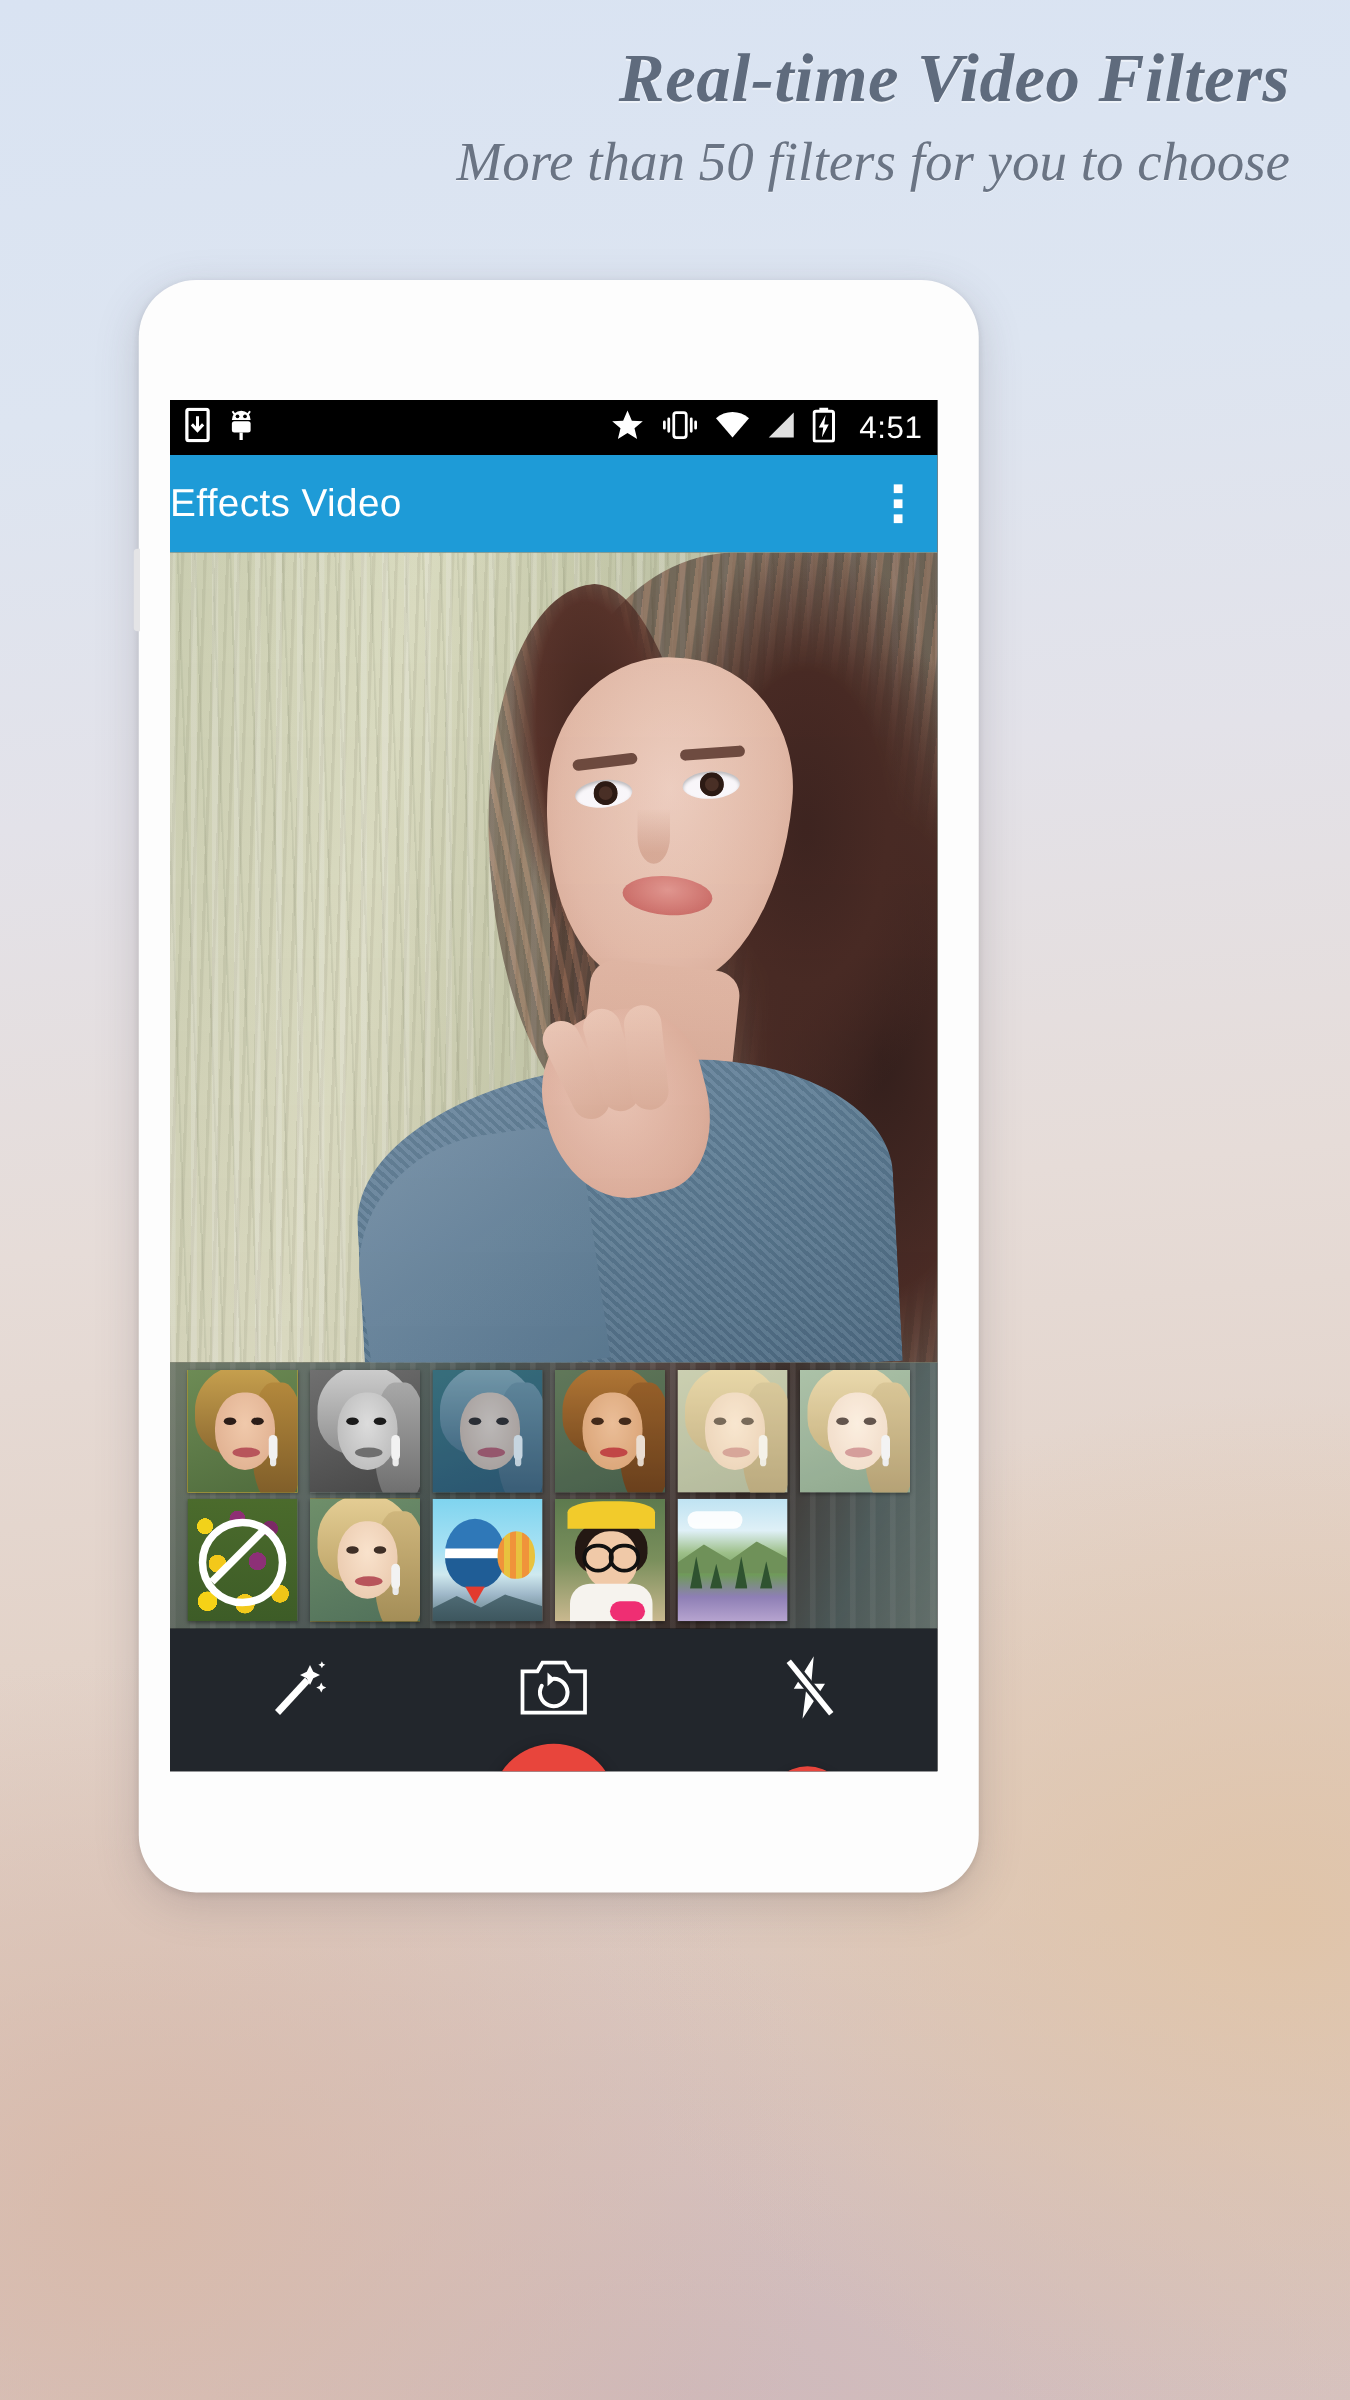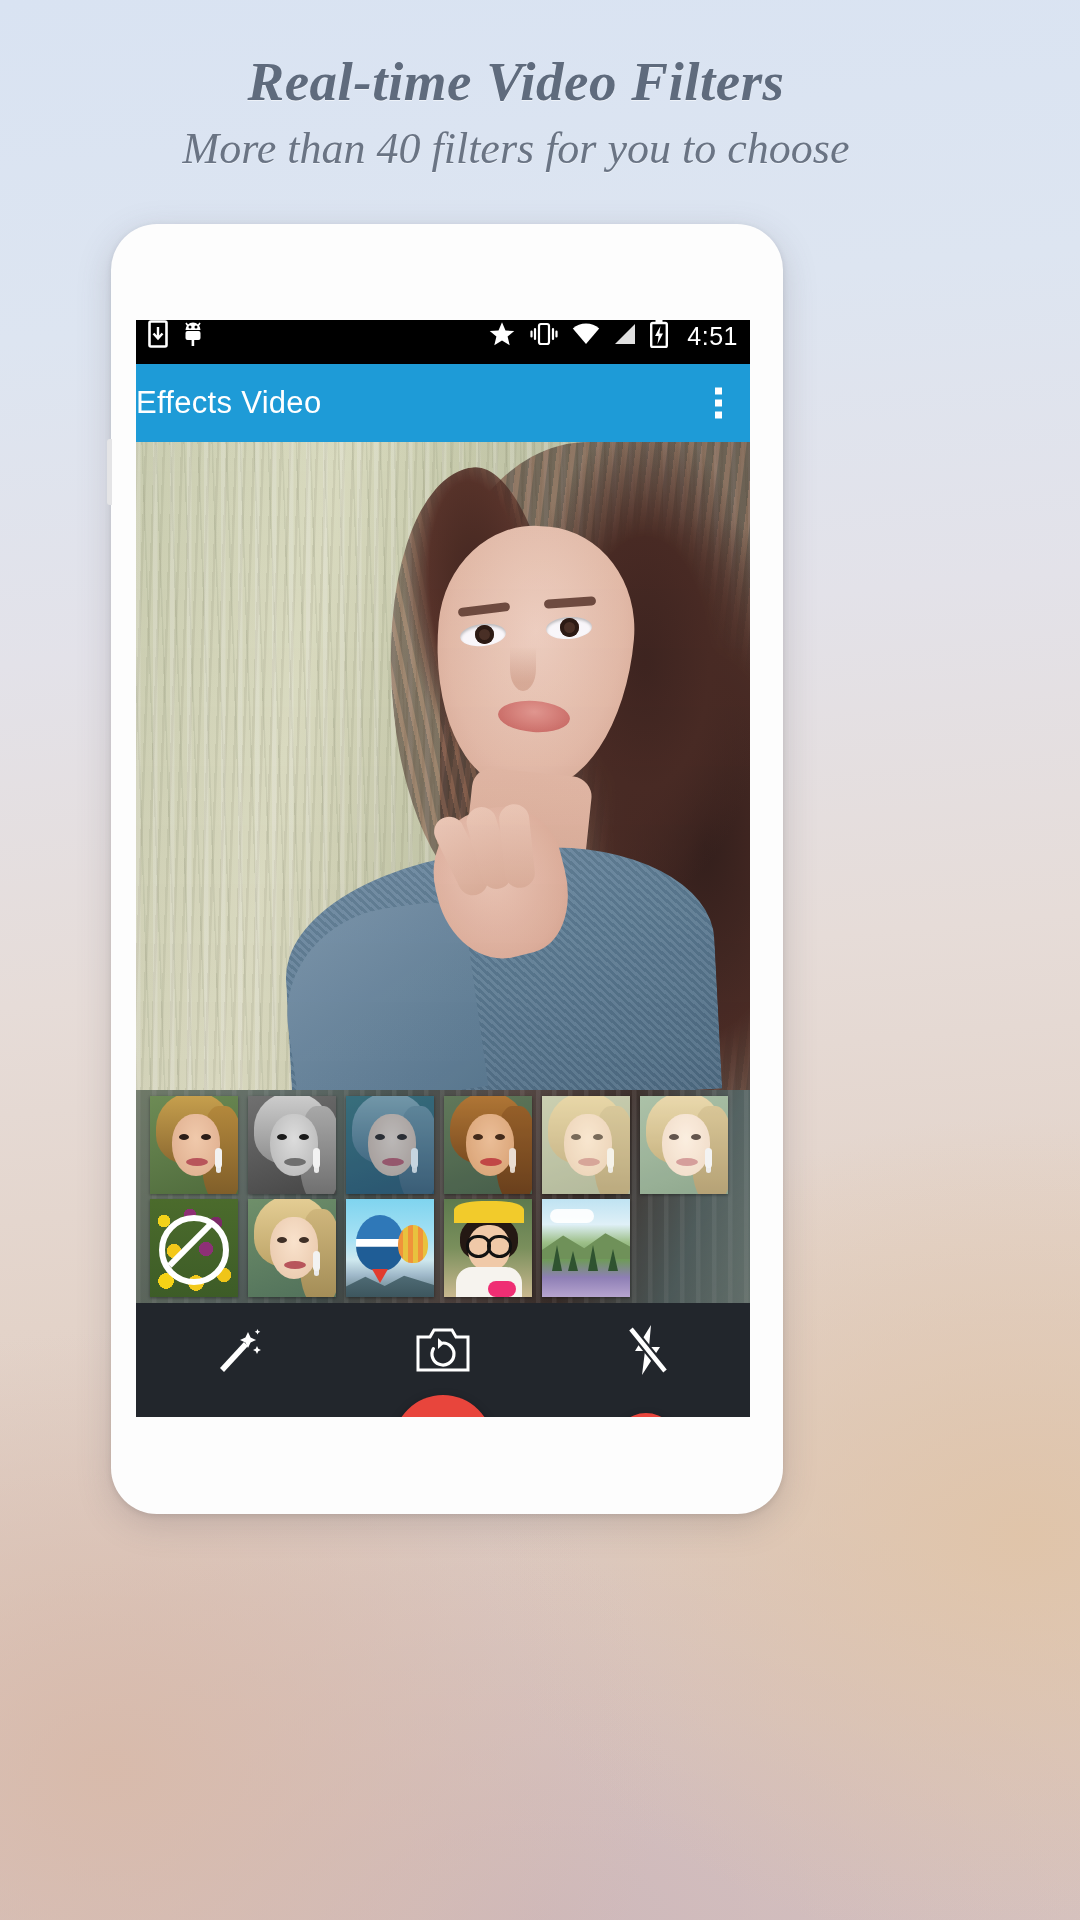--- a/index.html
+++ b/index.html
@@ -14,21 +14,21 @@
     position:absolute;inset:0;
     background:
       radial-gradient(ellipse 900px 700px at 10% 92%, rgba(216,186,170,0.95) 0%, rgba(216,186,170,0) 62%),
       radial-gradient(ellipse 900px 700px at 95% 80%, rgba(224,196,168,0.95) 0%, rgba(224,196,168,0) 60%),
       radial-gradient(ellipse 1200px 600px at 50% 100%, rgba(205,183,186,0.9) 0%, rgba(205,183,186,0) 70%),
       linear-gradient(175deg,#d9e3f2 0%, #dde5f1 17%, #e3e2e9 33%, #e6dcd8 50%, #e3d3c9 66%, #ddcbc2 80%, #d9c6c2 100%);
   }
 
   
   .headline-wrap{
-    position:absolute;top:52px;left:0;width:1032px;text-align:center;
+    position:absolute;top:33px;left:0;width:1032px;text-align:right;
     font-family:"Liberation Serif", serif;
     color:#64748b;
   }
   .headline{
     font-size:55px;font-style:italic;font-weight:700;
     letter-spacing:0.5px;line-height:1.08;
     color:#5f6b7d;
     text-shadow:0 1px 0 rgba(255,255,255,0.5);
   }
   .subhead{
@@ -64,21 +64,21 @@
 
   
   #screen{
     position:absolute;left:136px;top:320px;width:614px;height:1097px;
     overflow:hidden;background:#000;
   }
 
   
   .statusbar{
     position:relative;height:44px;background:#000;color:#fff;
-    display:flex;align-items:flex-start;padding:0 12px;box-sizing:border-box;
+    display:flex;align-items:center;padding:0 12px;box-sizing:border-box;
   }
   .sb-left{display:flex;align-items:center;gap:14px;}
   .sb-right{margin-left:auto;display:flex;align-items:center;gap:13px;}
   .sb-time{font-size:25px;font-weight:400;letter-spacing:.5px;margin-left:6px;}
 
   
   .appbar{
     position:relative;height:78px;background:#1e9bd7;
     display:flex;align-items:center;
   }
@@ -303,21 +303,21 @@
     box-shadow:0 3px 8px rgba(0,0,0,.35);
   }
 </style>
 </head>
 <body>
 
 <div id="poster"></div>
 
 <div class="headline-wrap">
   <div class="headline">Real-time Video Filters</div>
-  <div class="subhead">More than 40 filters for you to choose</div>
+  <div class="subhead">More than 50 filters for you to choose</div>
 </div>
 
 <div id="phone">
   <div class="sensor"></div>
   <div class="speaker"></div>
 </div>
 
 <div id="screen">
 
   <div class="statusbar">

